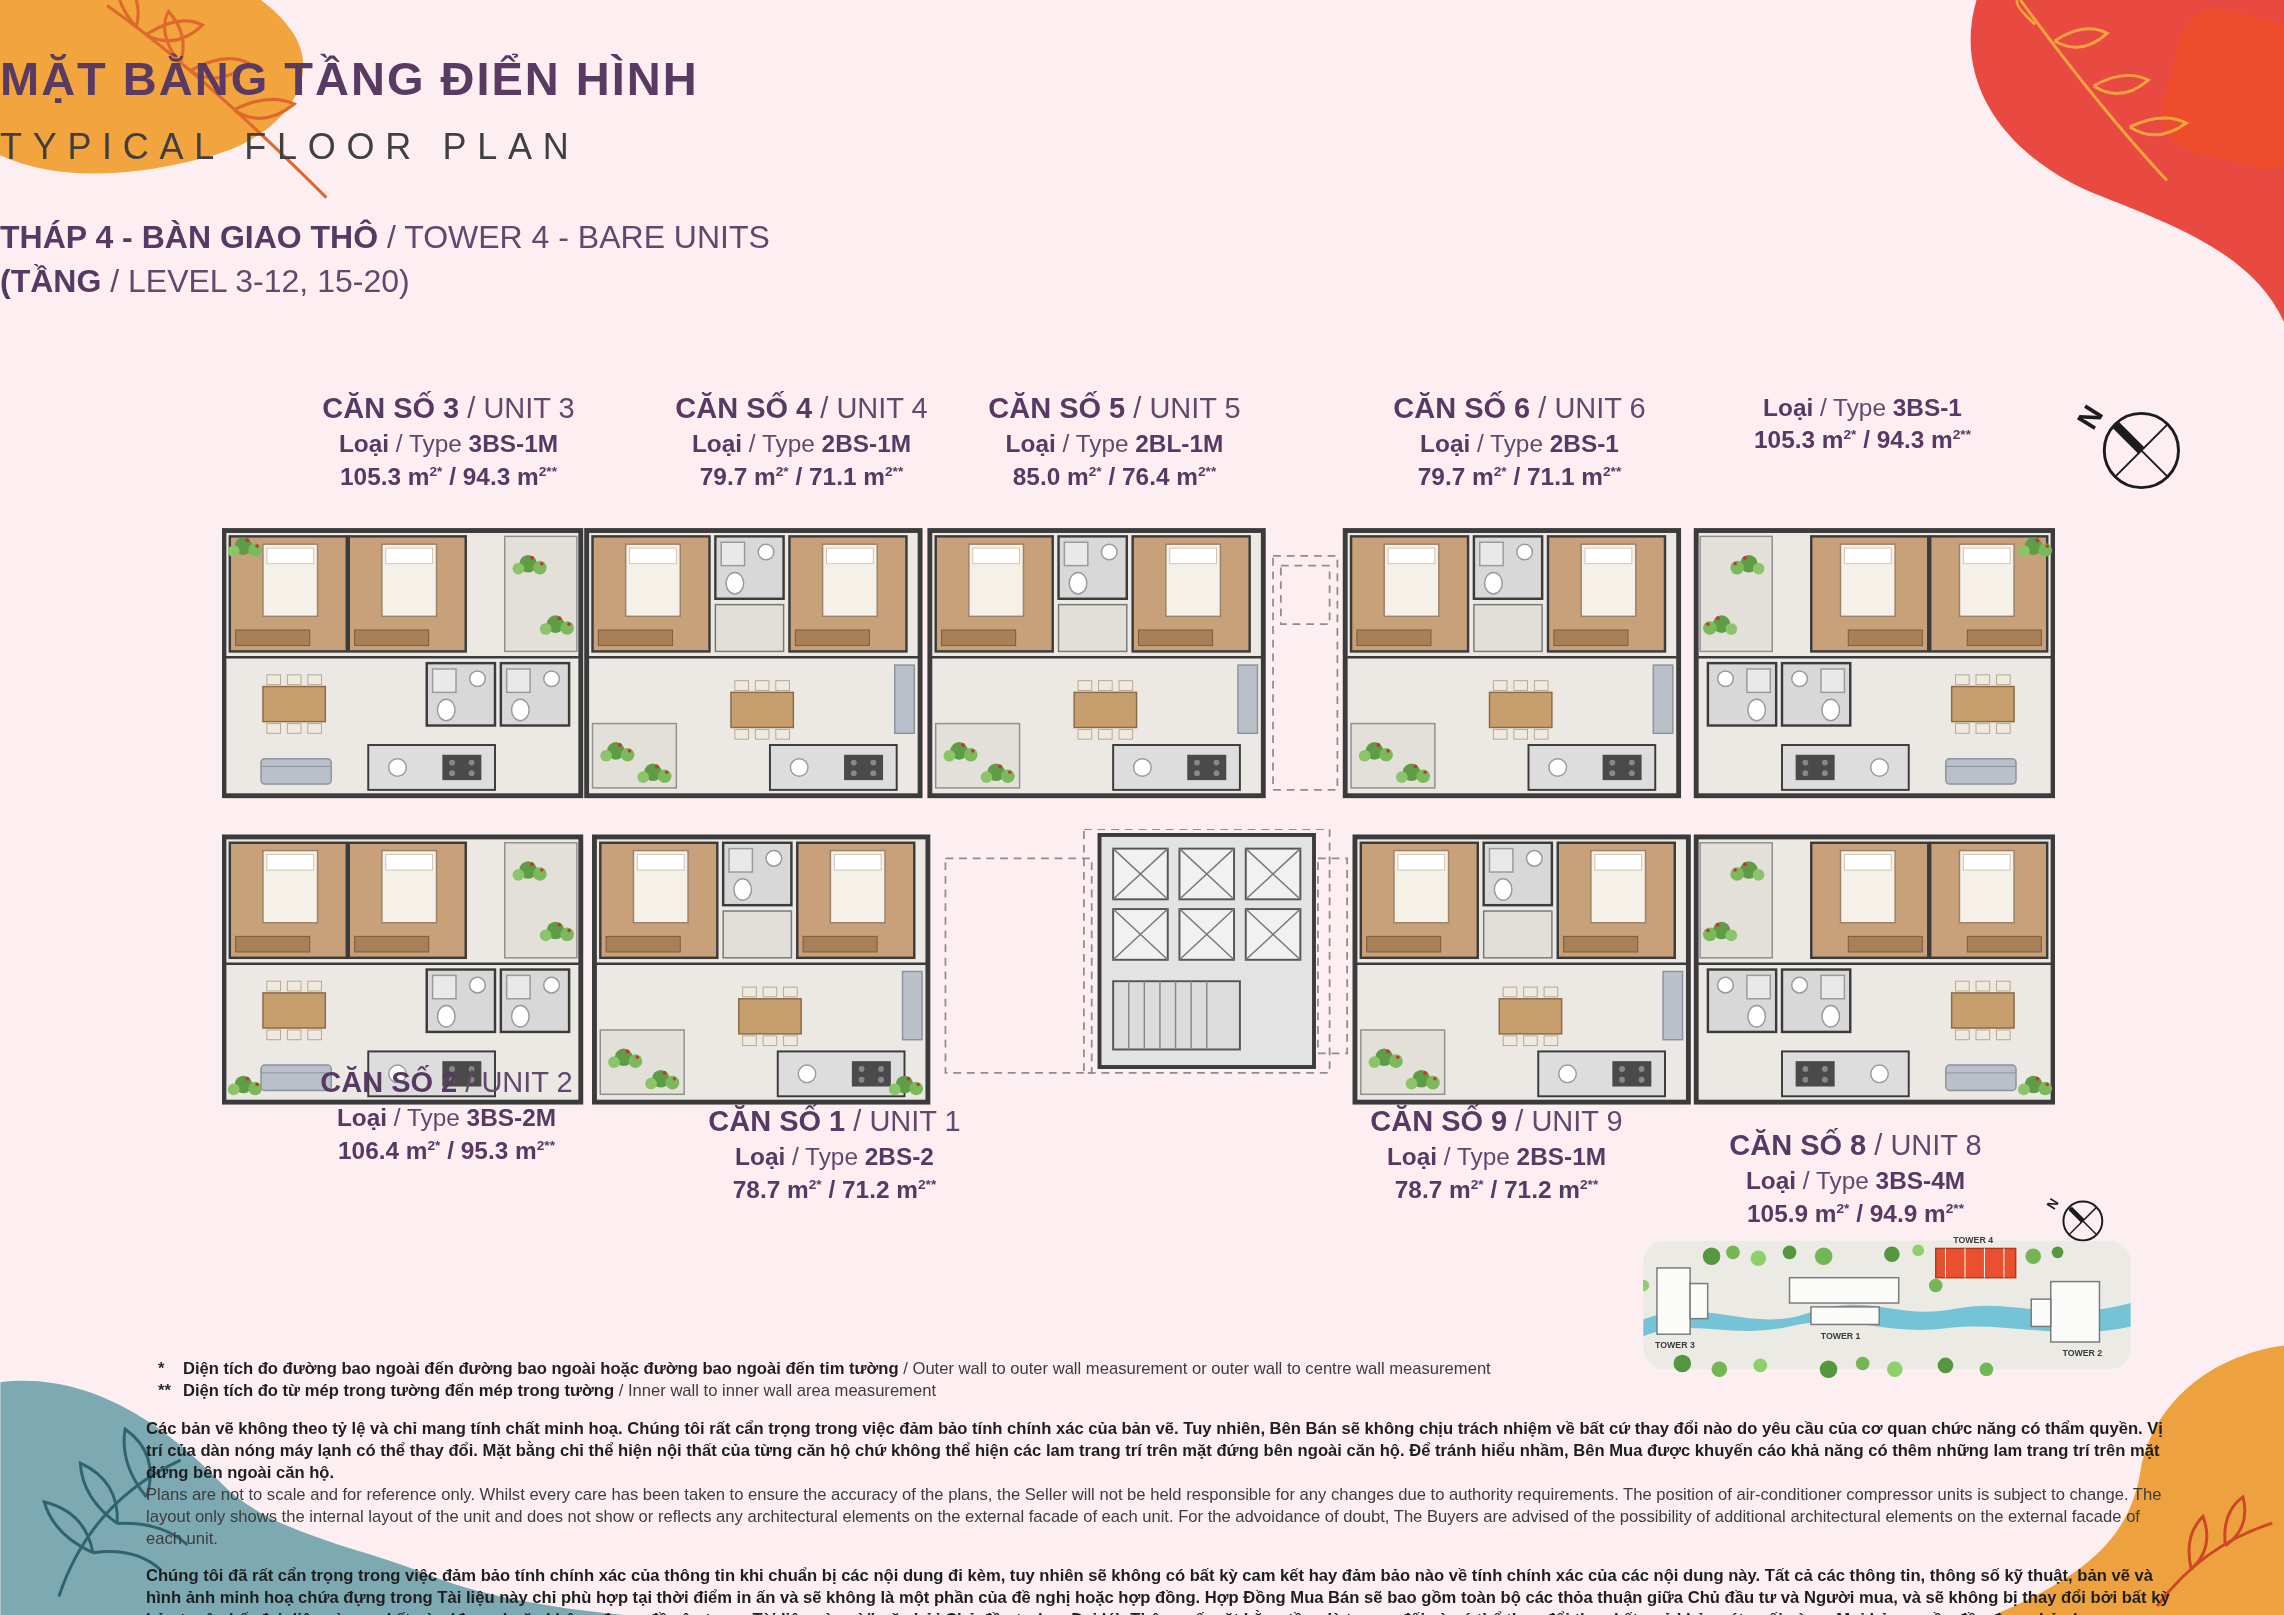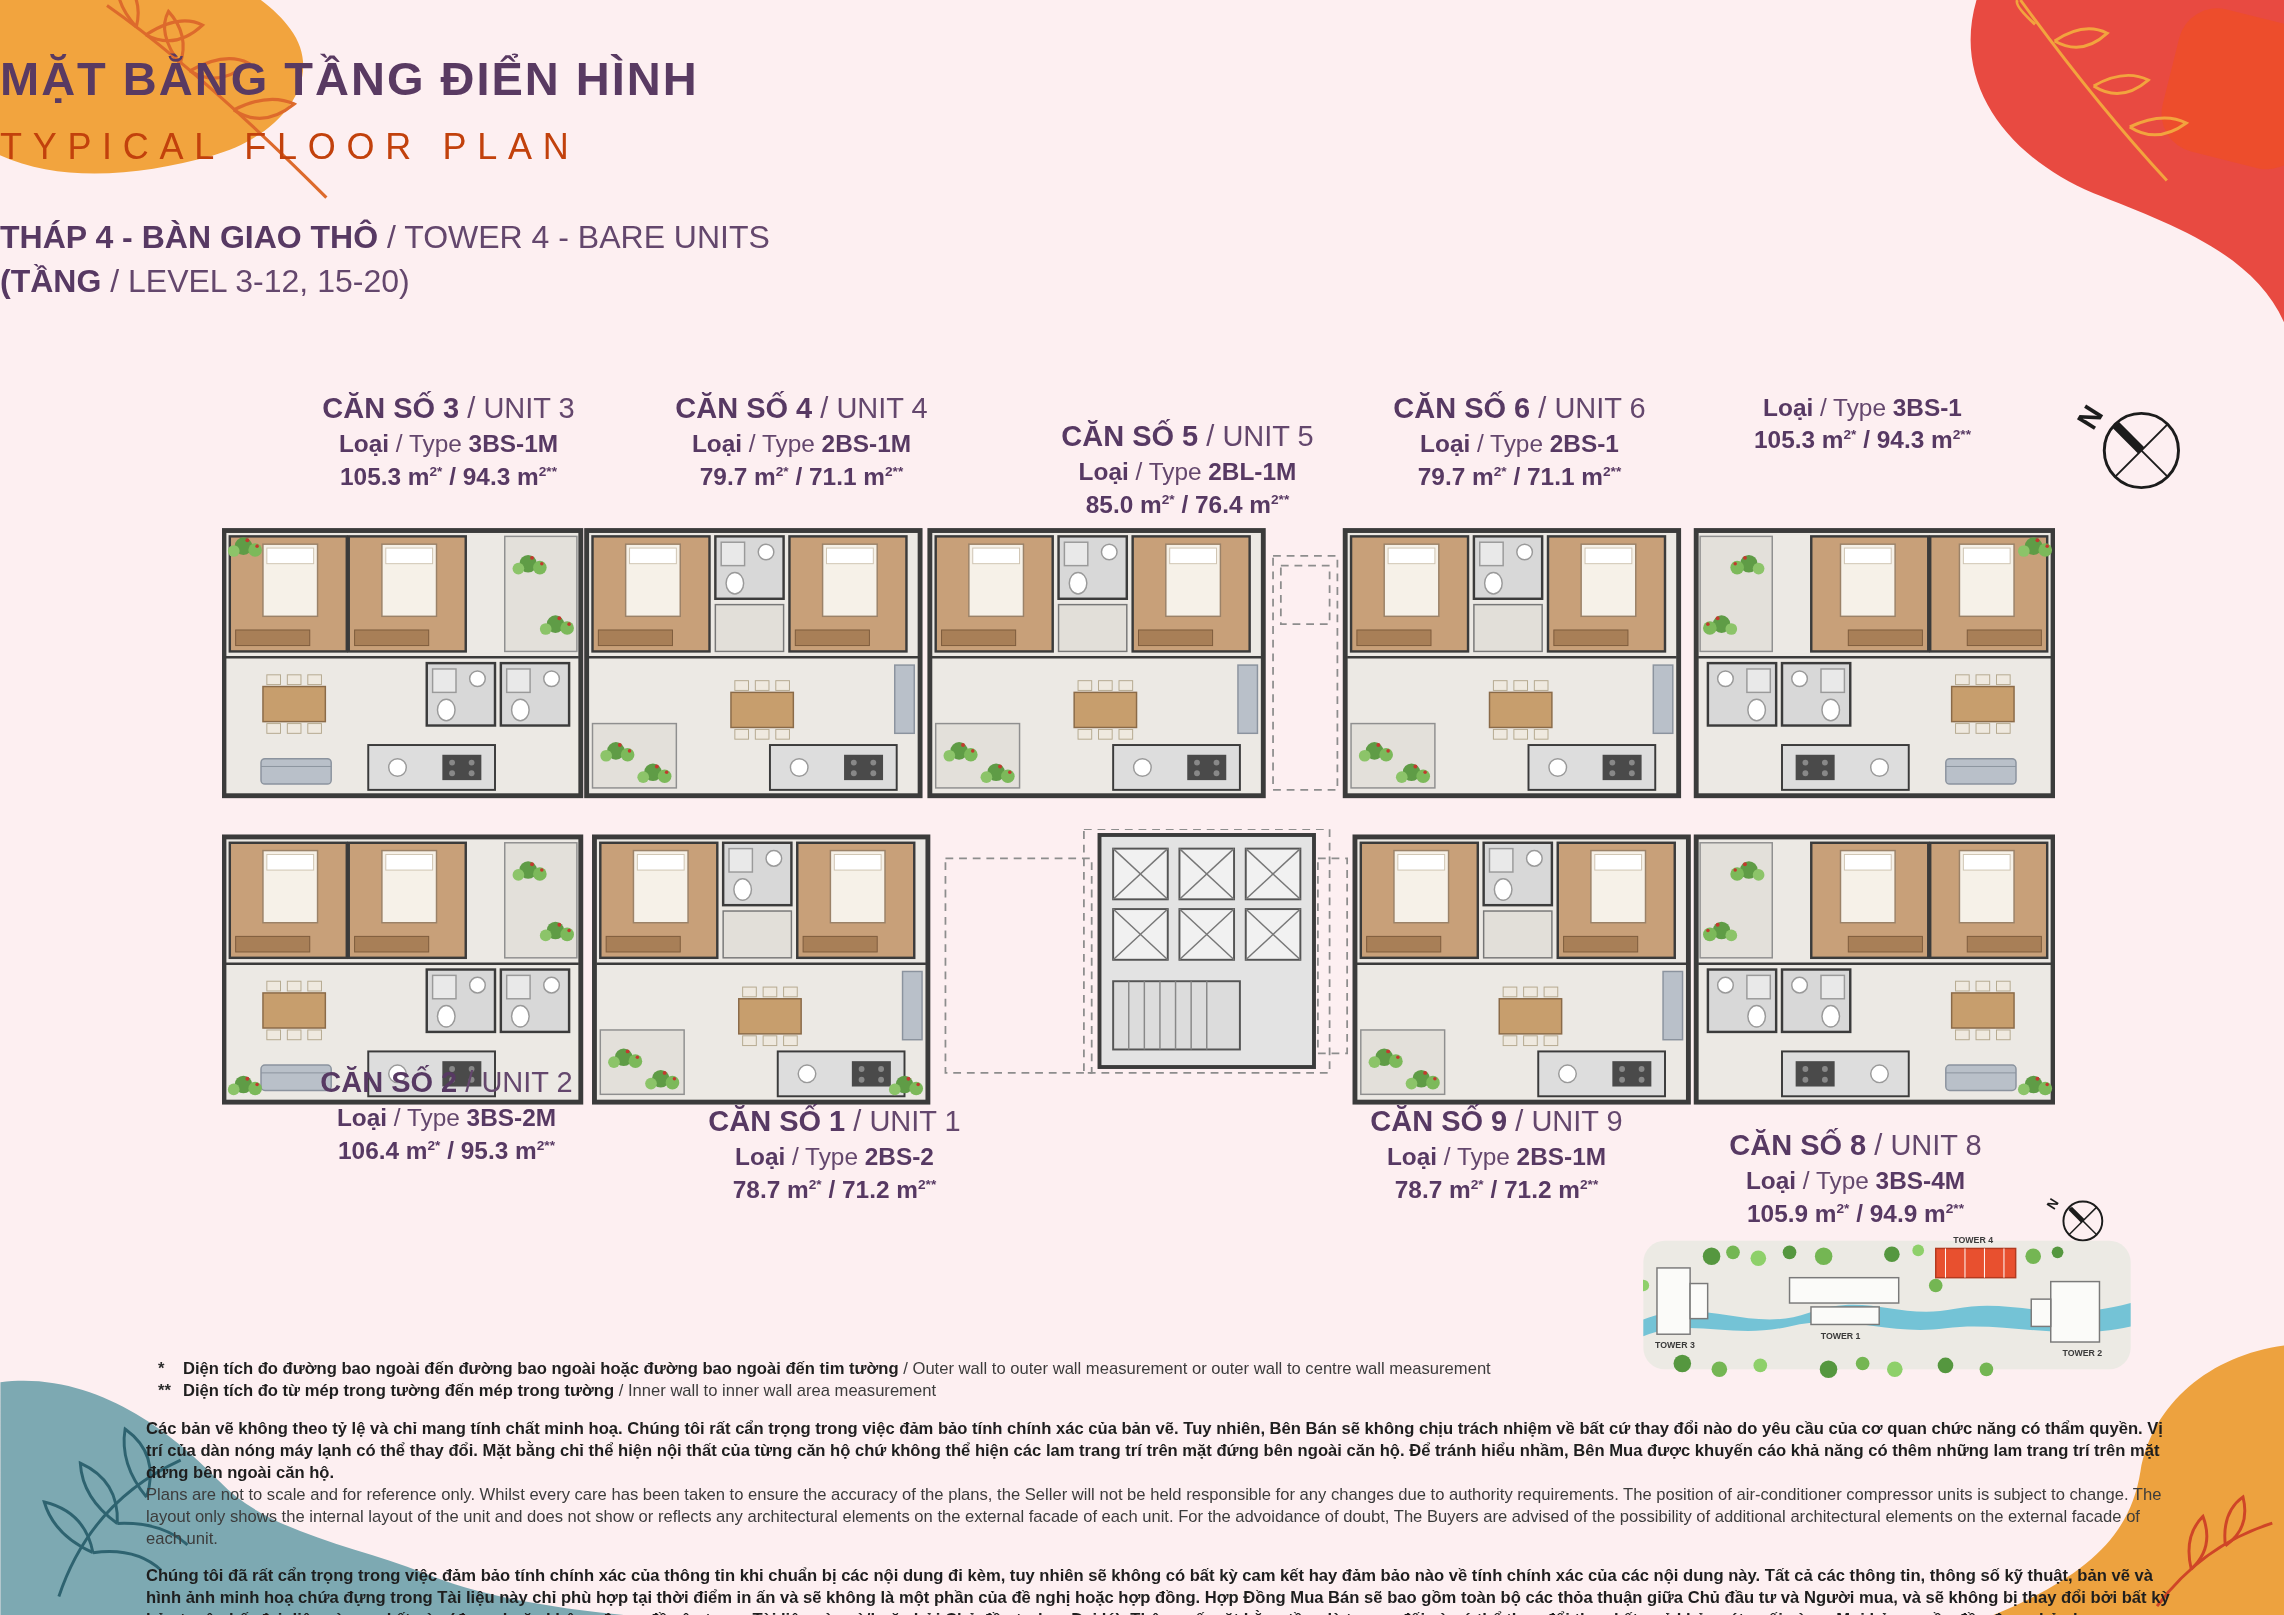--- a/index.html
+++ b/index.html
@@ -5,35 +5,35 @@
   html,body{margin:0;padding:0;}
   .page{position:relative;width:2284px;height:1616px;background:#fdeff1;overflow:hidden;
         font-family:"Liberation Sans",sans-serif;color:#573963;}
   .layer-deco{position:absolute;z-index:1;}
   .layer-plan{position:absolute;z-index:2;}
   .layer-text{position:absolute;z-index:5;}
 
   
   .header{left:0;top:51px;width:2284px;text-align:left;}
   .title-vn{font-size:47px;font-weight:bold;letter-spacing:2px;color:#593a62;}
-  .title-en{font-size:36px;font-weight:500;letter-spacing:10.7px;color:#c2410c;margin-top:19.5px;}
+  .title-en{font-size:36px;font-weight:500;letter-spacing:10.7px;color:#404040;margin-top:19.5px;}
   .tower-line{font-size:32px;margin-top:51px;color:#573963;}
   .level-line{font-size:32px;margin-top:7.8px;color:#573963;}
   .b{font-weight:bold;}
   .light{font-weight:normal;color:#64476d;}
 
   
   .unit-label{position:absolute;width:429px;text-align:center;line-height:1.25;}
   .u-name{font-size:29px;}
   .u-type{font-size:24.4px;margin-top:2.9px;}
   .u-area{font-size:24.4px;font-weight:bold;margin-top:2px;}
   .u-area sup{font-size:13.7px;}
   .u-pos-3{left:234px;top:390px;}
   .u-pos-4{left:587px;top:390px;}
-  .u-pos-5{left:973px;top:390px;margin-top:28px;}
+  .u-pos-5{left:900px;top:390px;}
   .u-pos-6{left:1305px;top:390px;}
   .u-pos-7{left:1648px;top:390px;}
   .u-pos-2{left:232px;top:1064px;}
   .u-pos-1{left:620px;top:1103px;}
   .u-pos-9{left:1282px;top:1103px;}
   .u-pos-8{left:1641px;top:1127px;}
 
   
   .legal{left:146px;top:1358px;width:2029px;color:#2d2d2d;}
   .fn{font-size:16.6px;line-height:22.4px;margin-left:12px;}

